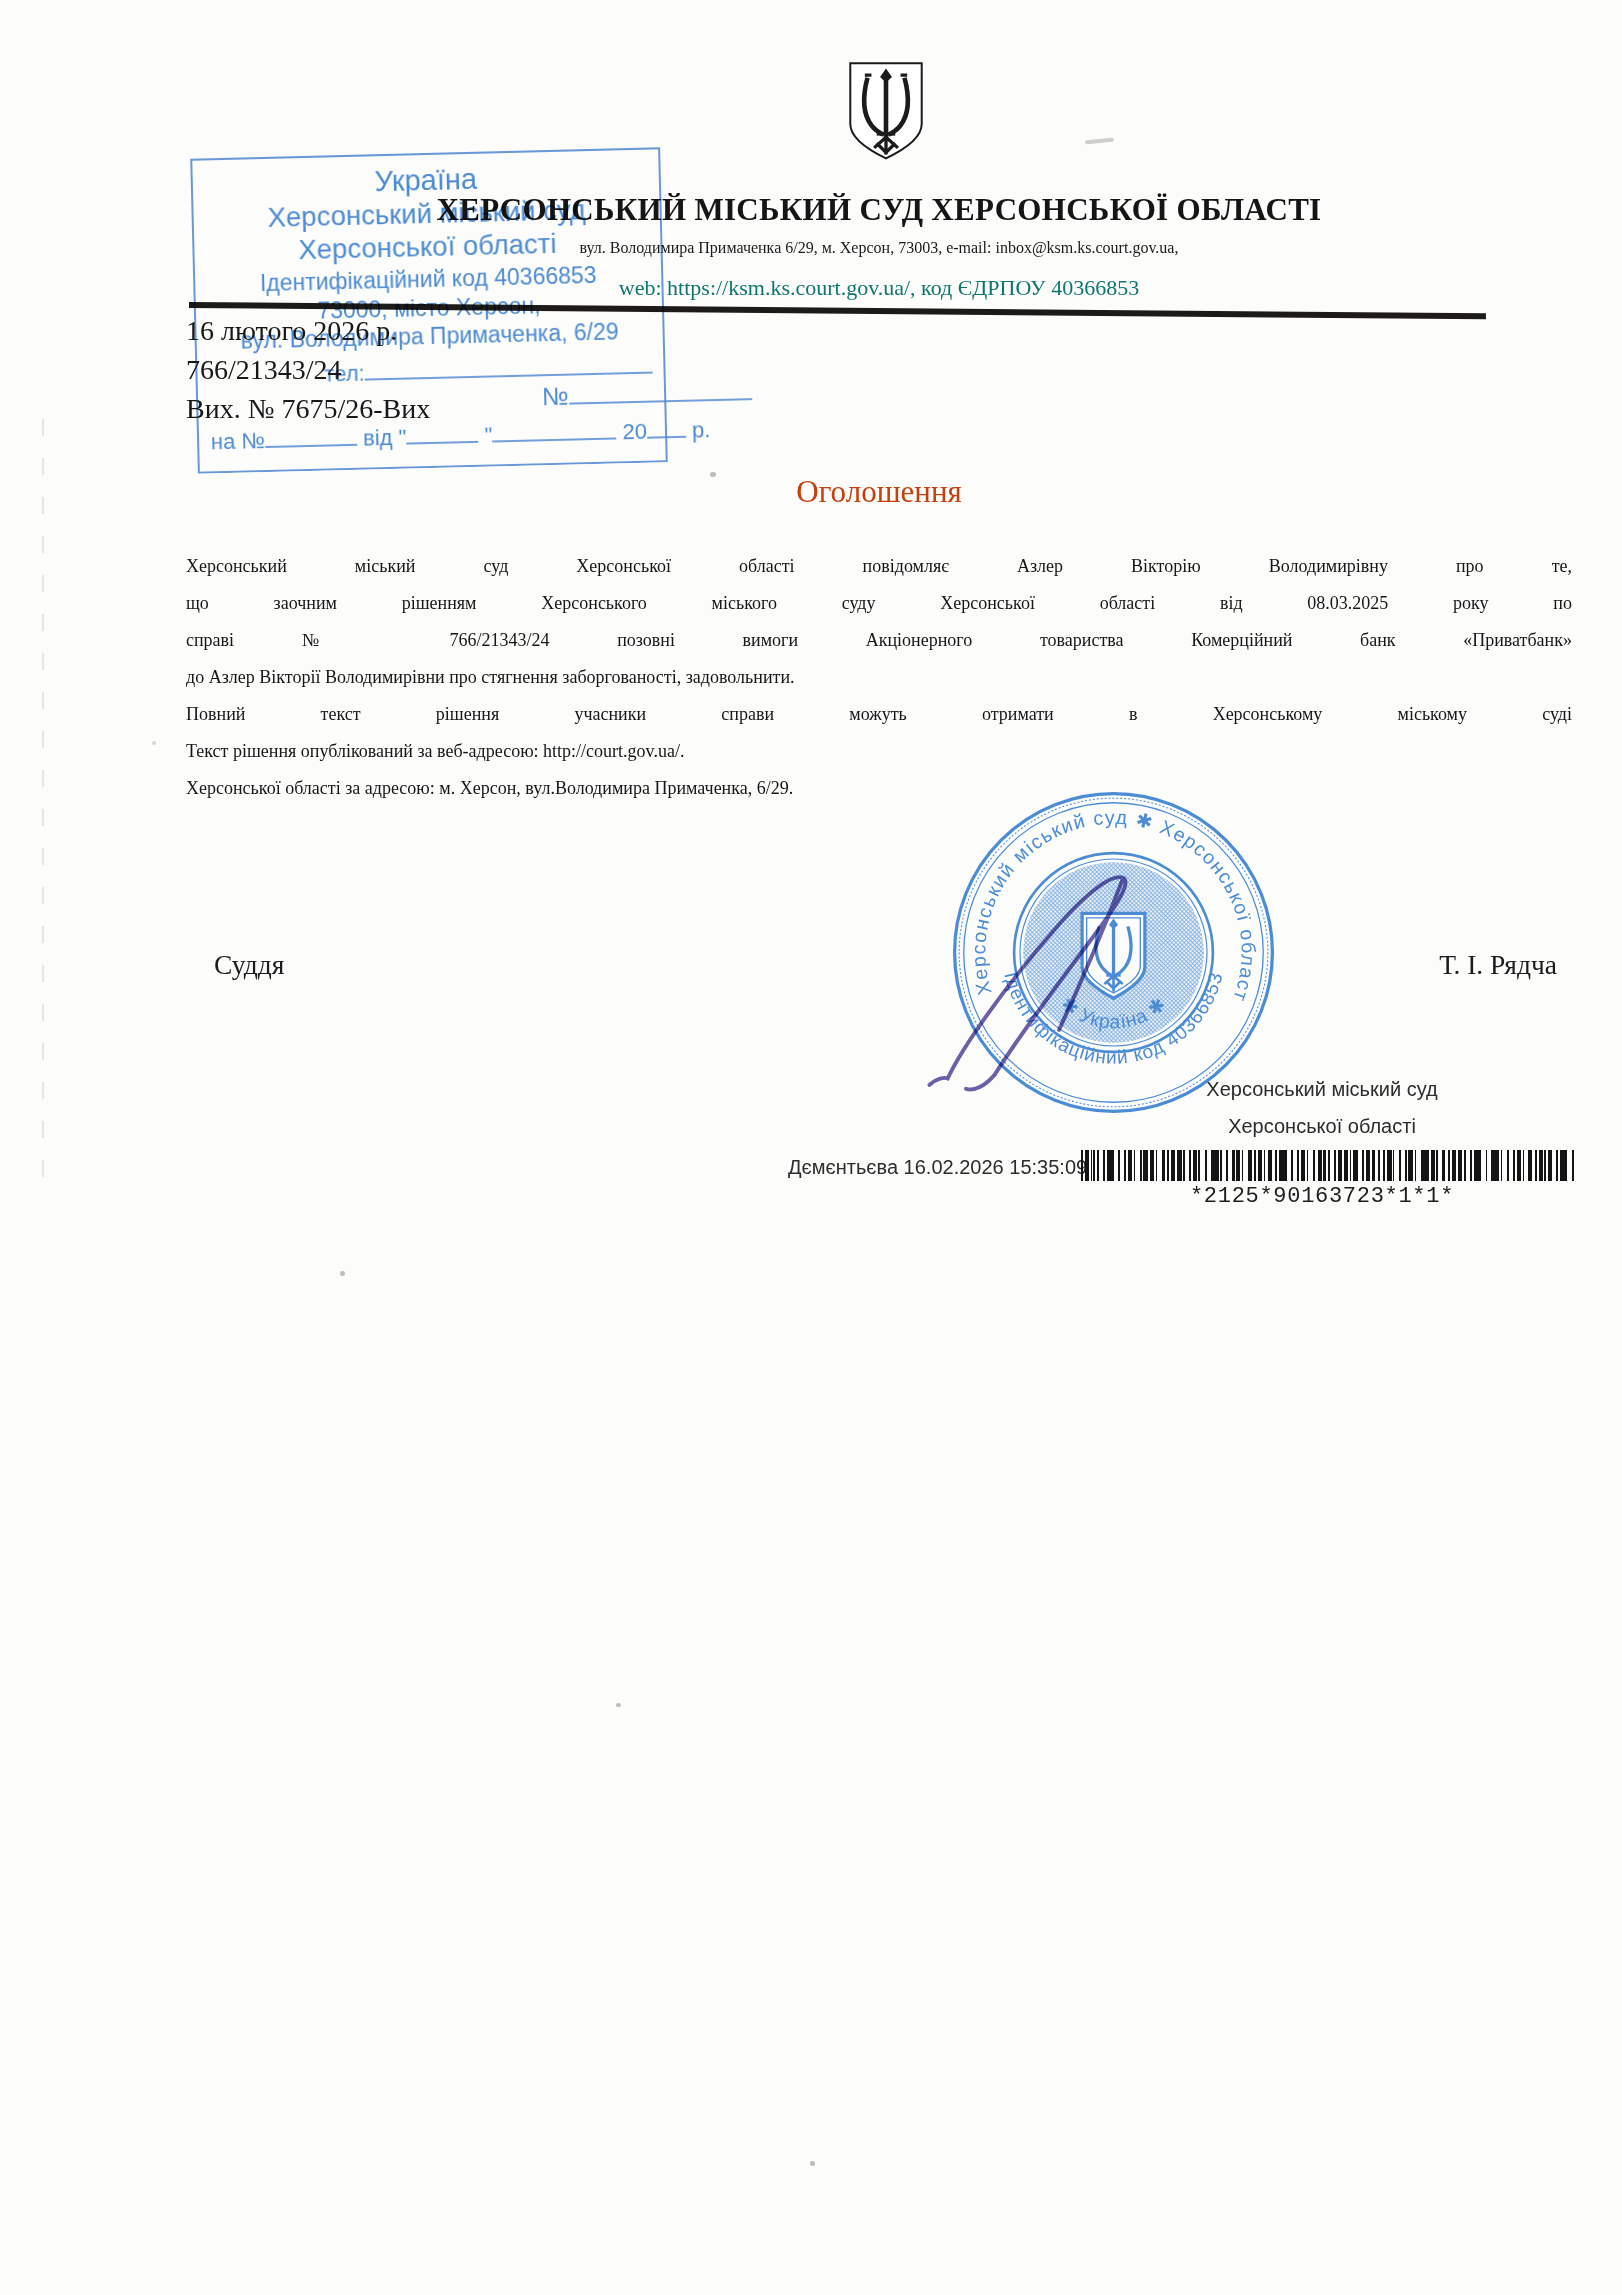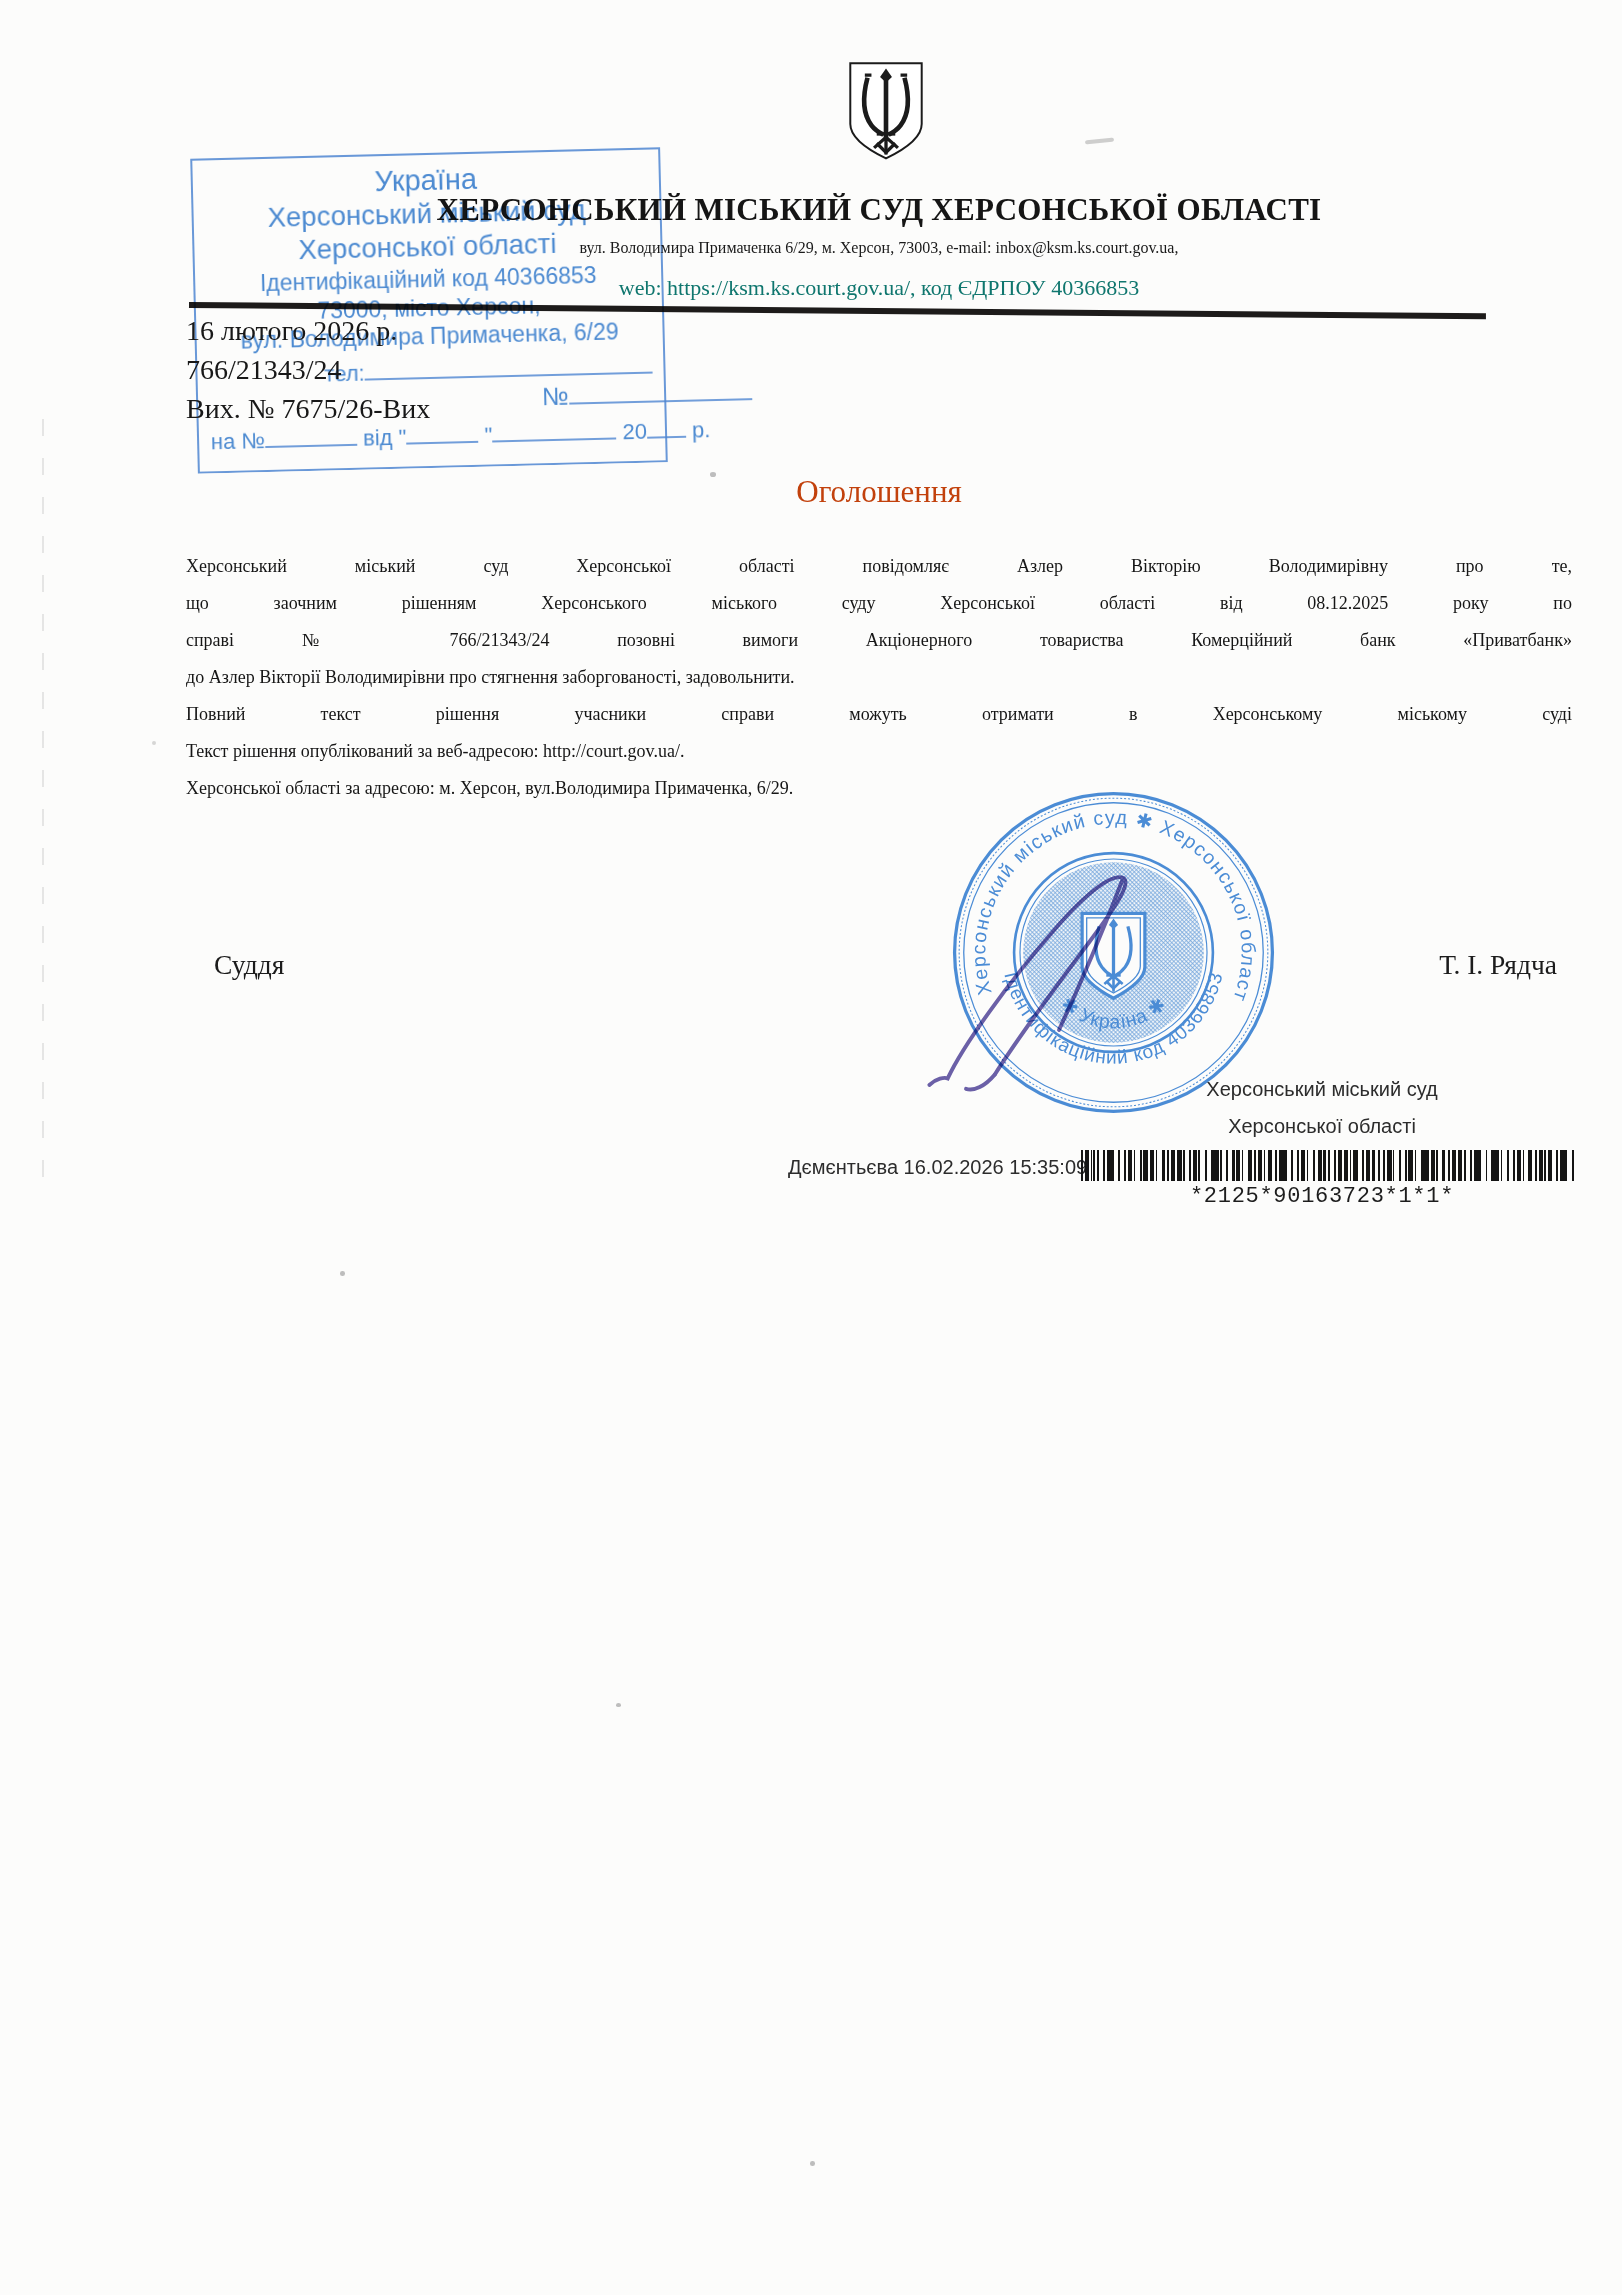--- a/index.html
+++ b/index.html
@@ -111,21 +111,21 @@
   </div>
 
   <div class="abs ref ref-date">16 лютого 2026 р.</div>
   <div class="abs ref ref-case">766/21343/24</div>
   <div class="abs ref ref-out">Вих. № 7675/26-Вих</div>
 
   <div class="abs doc-title">Оголошення</div>
 
   <div class="abs body-block">
     <div class="line j">Херсонський міський суд Херсонської області повідомляє Азлер Вікторію Володимирівну про те,</div>
-    <div class="line j">що заочним рішенням Херсонського міського суду Херсонської області від 08.12.2025 року по</div>
+    <div class="line j">що заочним рішенням Херсонського міського суду Херсонської області від 08.03.2025 року по</div>
     <div class="line j">справі № 766/21343/24 позовні вимоги Акціонерного товариства Комерційний банк «Приватбанк»</div>
     <div class="line">до Азлер Вікторії Володимирівни про стягнення заборгованості, задовольнити.</div>
     <div class="line j">Повний текст рішення учасники справи можуть отримати в Херсонському міському суді</div>
     <div class="line">Текст рішення опублікований  за веб-адресою: http://court.gov.ua/.</div>
     <div class="line">Херсонської області за адресою: м. Херсон, вул.Володимира Примаченка, 6/29.</div>
   </div>
 
   <div class="abs judge-label">Суддя</div>
   <div class="abs judge-name">Т. І. Рядча</div>
 

